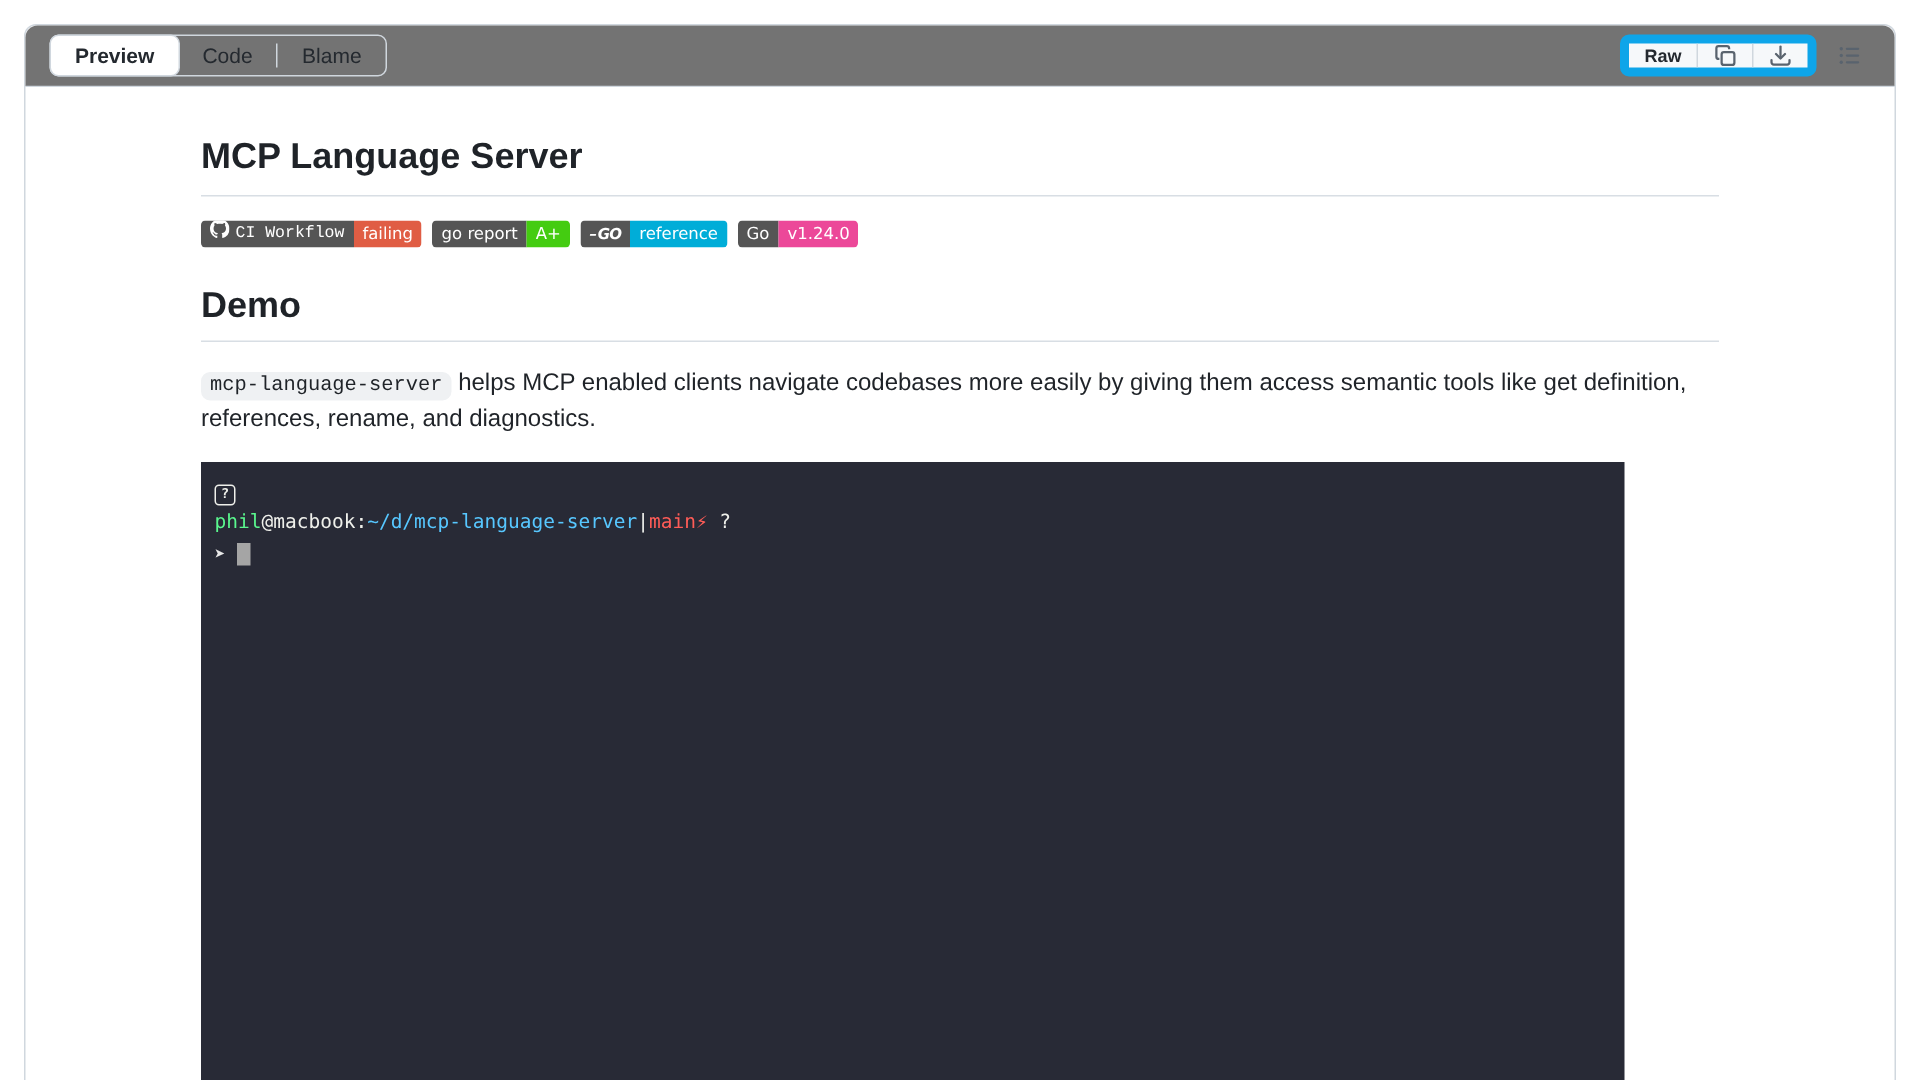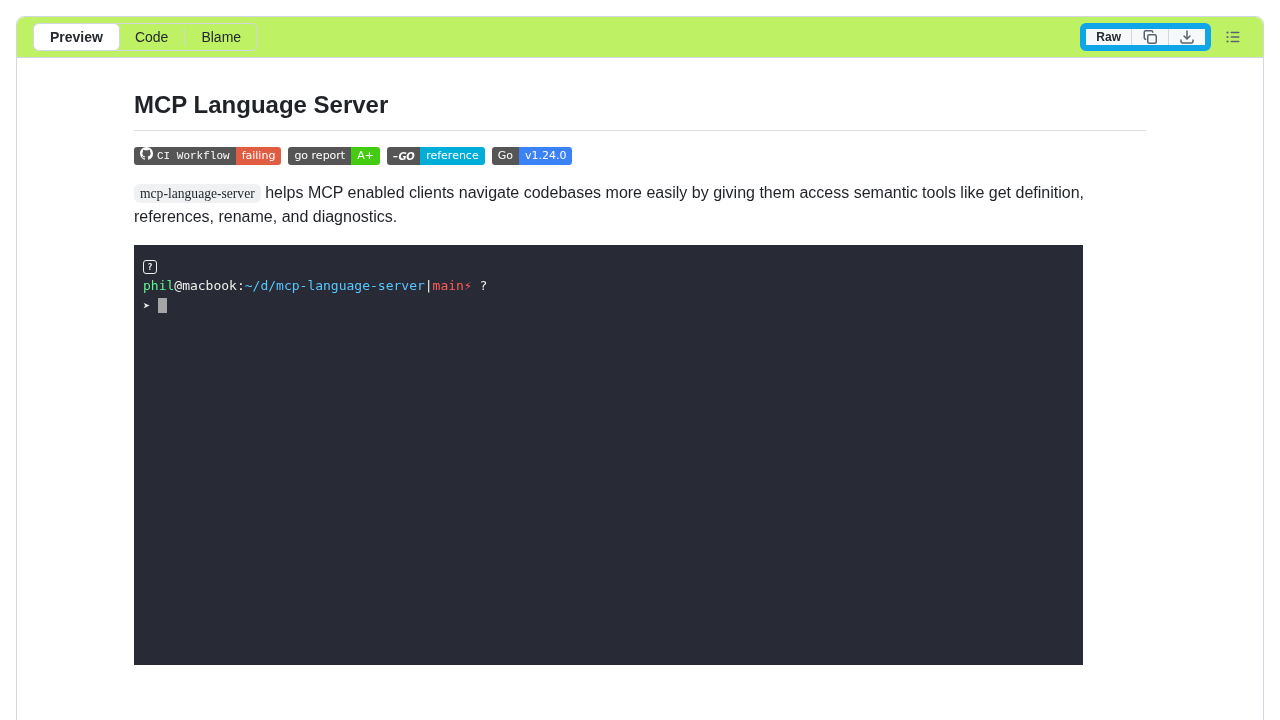--- a/index.html
+++ b/index.html
@@ -4,21 +4,21 @@
 <style>
   * { margin: 0; padding: 0; box-sizing: border-box; }
   html, body { width: 1280px; height: 720px; overflow: hidden; background: #ffffff;
     font-family: "Liberation Sans", "DejaVu Sans", sans-serif; color: #1f2328; }
 
   .file-container { position: absolute; left: 16px; top: 16px; width: 1248px; height: 780px;
     border: 1px solid #d0d7de; border-radius: 8px; background: #ffffff; }
 
   
   .file-header { display: flex; align-items: center; justify-content: space-between;
-    padding: 6px 16px; background: #bef264; border-bottom: 1px solid #d0d7de;
+    padding: 6px 16px; background: #737373; border-bottom: 1px solid #d0d7de;
     border-radius: 8px 8px 0 0; height: 41px; }
 
   .seg-control { display: flex; align-items: stretch; border: 1px solid #d0d7de;
     border-radius: 6px; height: 28px; }
   .seg { display: flex; align-items: center; padding: 0 16px; font-size: 14px;
     color: #24292f; cursor: pointer; position: relative; }
   .seg.active { background: #ffffff; border: 1px solid #d0d7de; border-radius: 6px;
     margin: -1px; font-weight: 700; z-index: 1; }
   .seg-divider { width: 1px; background: #d0d7de; margin: 5px 0; }
 
@@ -48,21 +48,21 @@
   
   .badge-row { display: flex; align-items: center; gap: 7px; margin-bottom: 16px; }
   .badge { display: inline-flex; height: 18px; border-radius: 3px; overflow: hidden;
     font-family: "DejaVu Sans", sans-serif; font-size: 11px; color: #ffffff;
     cursor: pointer; }
   .badge .b-left, .badge .b-right { display: flex; align-items: center; gap: 4px;
     padding: 0 6px; white-space: nowrap; }
   .go-logo { font-style: italic; font-weight: 700; font-size: 10px; letter-spacing: -0.5px; }
   .go-logo::before { content: "–"; font-weight: 700; margin-right: 1px; }
 
-  code.inline-code { font-family: Liberation Serif, serif; font-size: 13.6px;
+  code.inline-code { font-family: Liberation Mono, monospace; font-size: 13.6px;
     background: #eff1f3; padding: 2px 6px; border-radius: 6px; }
 
   
   .terminal { width: 949px; height: 420px; background: #282a36; margin-top: 0;
     padding: 11px 9px; font-family: "DejaVu Sans Mono", monospace; font-size: 13px;
     line-height: 20px; }
   .tofu { display: inline-flex; align-items: center; justify-content: center;
     width: 14px; height: 14px; border: 1.5px solid #eff0eb; border-radius: 3px;
     color: #eff0eb; font-size: 9px; font-weight: 700; }
   .term-line { white-space: pre; }
@@ -143,25 +143,26 @@
 
       <span class="badge">
         <span class="b-left" style="background: rgb(85, 85, 85);">
           <span class="go-logo">GO</span>
         </span>
         <span class="b-right" style="background: rgb(0, 173, 216); text-align: center;">reference</span>
       </span>
 
       <span class="badge">
         <span class="b-left" style="background: rgb(85, 85, 85);">Go</span>
-        <span class="b-right" style="background: #3b82f6;">v1.24.0</span>
+        <span class="b-right" style="background: #ec4899;">v1.24.0</span>
       </span>
     </div>
 
 
+    <h2>Demo</h2>
 
     <p><code class="inline-code">mcp-language-server</code><span> helps MCP enabled clients navigate codebases more easily by giving them access semantic tools like get definition, references, rename, and diagnostics.</span></p>
 
     <div class="terminal">
       <div class="term-line"><span class="tofu">?</span></div>
       <div class="term-line"><span style="color: rgb(90, 247, 142);">phil</span><span style="color: rgb(239, 240, 235);">@macbook:</span><span style="color: rgb(87, 199, 255);">~/d/mcp-language-server</span><span style="color: rgb(239, 240, 235);">|</span><span style="color: rgb(255, 92, 87);">main</span><span style="color: rgb(255, 92, 87);">⚡</span><span style="color: rgb(239, 240, 235);"> ?</span></div>
       <div class="term-line"><span class="arrow">➤</span><span class="cursor-block"></span></div>
     </div>
 
   </div>

